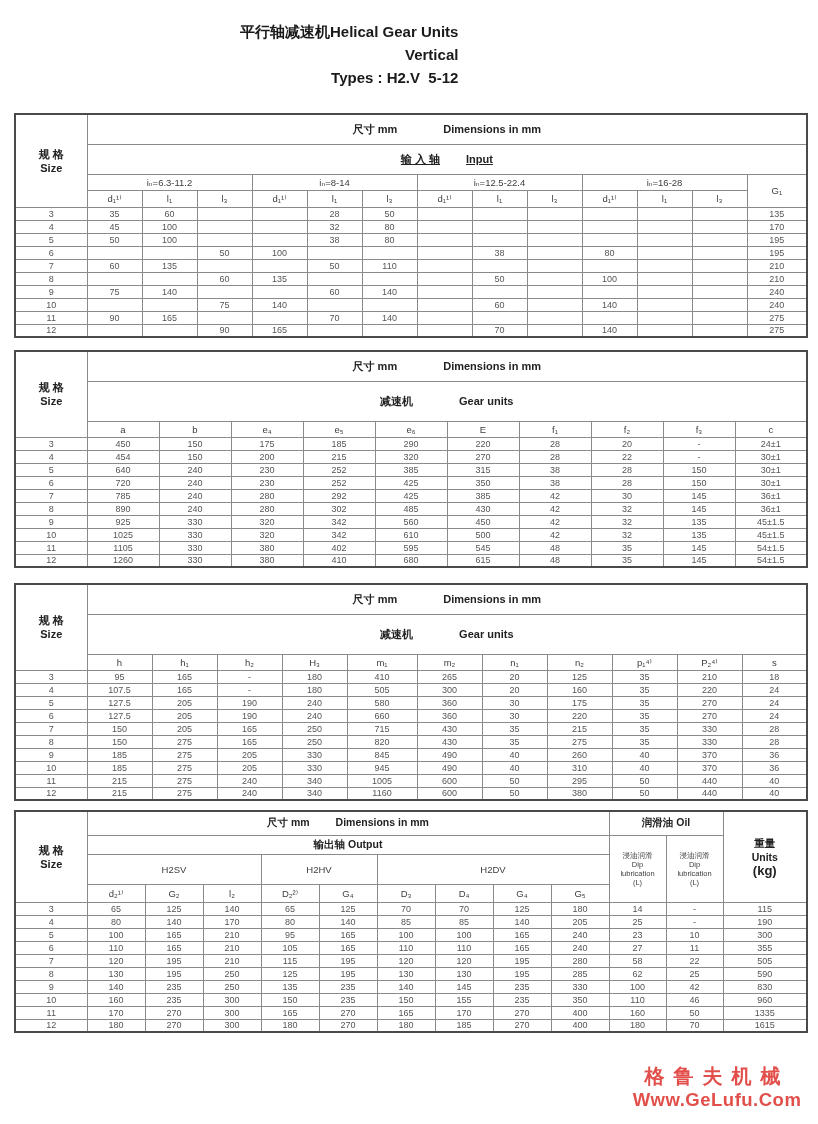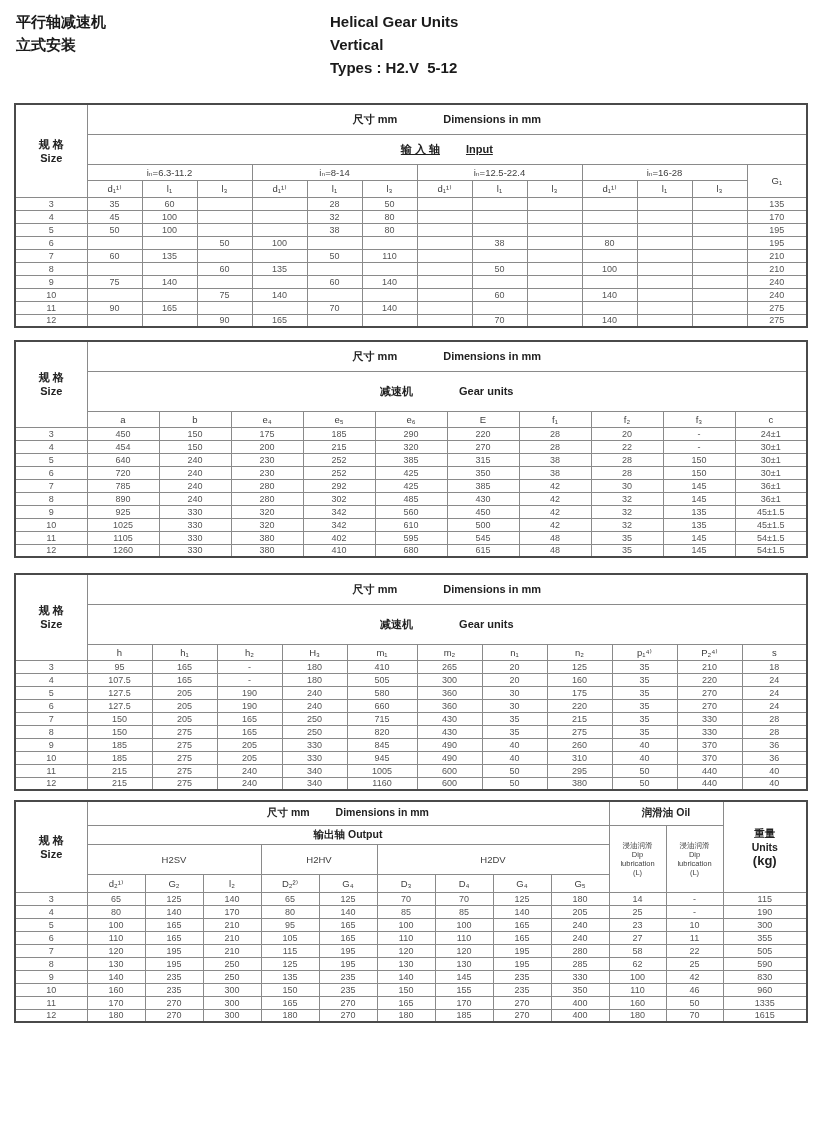--- a/index.html
+++ b/index.html
@@ -5,21 +5,21 @@
   * { box-sizing: border-box; }
   html,body { margin:0; padding:0; background:#fff; }
   body {
     width:818px; height:1124px;
     font-family:"Liberation Sans","DejaVu Sans",sans-serif;
     color:#333; position:relative; overflow:hidden;
   }
   .page { position:relative; width:818px; height:1124px; }
 
   
-  .doc-header { display:flex; padding:10px 0 0 16px; }
+  .doc-header { display:flex; padding:20px 0 0 16px;text-align:right; }
   .dh-col { display:flex; flex-direction:column; }
   .dh-cn { width:314px; }
   .dh-line { font-size:15px; font-weight:bold; color:#1a1a1a; line-height:23px; white-space:pre; }
 
   
   table { border-collapse:collapse; table-layout:fixed; margin-left:14px; border:2px solid #4a4a4a; background:#fff; }
   th, td { border:1px solid #8a8a8a; padding:0 1px; text-align:center; vertical-align:middle; overflow:hidden; }
   thead th { font-weight:normal; color:#3d3d3d; }
   tbody td { height:13px; font-size:9px; color:#555; }
   tbody td.rowhead { color:#555; }
@@ -63,21 +63,20 @@
   .wm2 { font-size:18.5px; letter-spacing:0.5px; line-height:22px; }
 </style>
 </head>
 <body>
 
 <div class="page">
 
   <div class="doc-header">
     <div class="dh-col dh-cn">
       <div class="dh-line">平行轴减速机</div>
-      <div class="dh-line">立式安装</div>
     </div>
     <div class="dh-col">
       <div class="dh-line">Helical Gear Units</div>
       <div class="dh-line">Vertical</div>
       <div class="dh-line">Types : H2.V  5-12</div>
     </div>
   </div>
 
   <table class="t1 mt1">
     <colgroup>
@@ -874,14 +873,18 @@
           <td>185</td>
           <td>270</td>
           <td>400</td>
           <td>180</td>
           <td>70</td>
           <td>1615</td>
         </tr>
       </tbody>
   </table>
 
+  <div class="watermark">
+    <div class="wm1">格鲁夫机械</div>
+    <div class="wm2">Www.GeLufu.Com</div>
+  </div>
 
 </div>
 
 </body></html>

